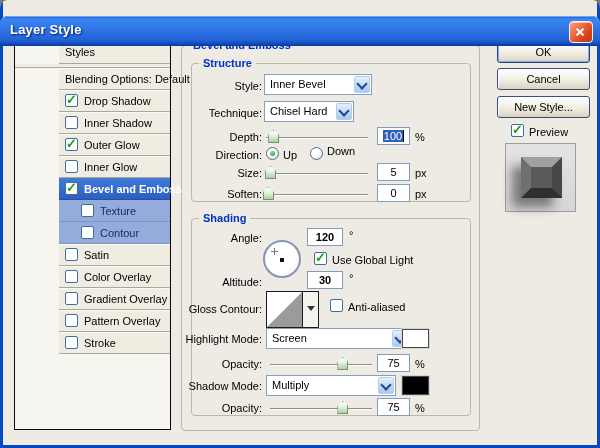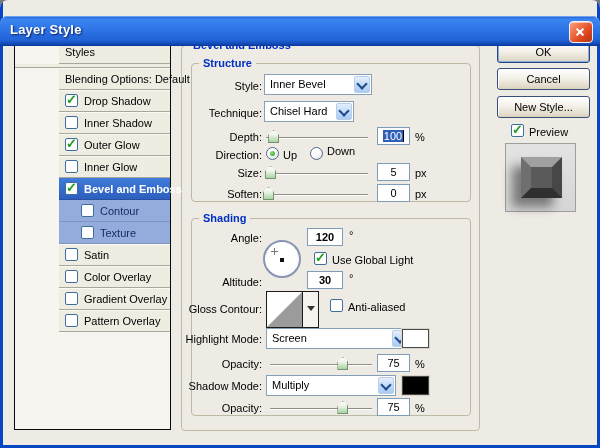--- a/index.html
+++ b/index.html
@@ -189,41 +189,45 @@
     <div class="lrow">
       <span class="cb"></span>
       <span>Inner Glow</span>
     </div>
     <div class="lrow selected">
       <span class="cb checked"></span>
       <span>Bevel and Emboss</span>
     </div>
     <div class="lrow sub">
       <span class="cb"></span>
+      <span>Texture</span>
+    </div>
+    <div class="lrow sub">
+      <span class="cb"></span>
       <span>Contour</span>
     </div>
-    <div class="lrow sub">
-      <span class="cb"></span>
-      <span>Texture</span>
-    </div>
     <div class="lrow">
       <span class="cb"></span>
       <span>Satin</span>
     </div>
     <div class="lrow">
       <span class="cb"></span>
       <span>Color Overlay</span>
     </div>
     <div class="lrow">
       <span class="cb"></span>
       <span>Gradient Overlay</span>
     </div>
     <div class="lrow">
       <span class="cb"></span>
       <span>Pattern Overlay</span>
+    </div>
+    <div class="lrow">
+      <span class="cb"></span>
+      <span>Stroke</span>
     </div>
   </div>
 
   <div class="group" style="left:181px;top:45px;width:299px;height:386px"></div>
   <div class="gtitle" style="left:189px;top:39px">Bevel and Emboss</div>
 
   <div class="group" style="left:191px;top:63px;width:280px;height:139px"></div>
   <div class="gtitle" style="left:199px;top:57px">Structure</div>
 
   <div class="group" style="left:191px;top:218px;width:280px;height:198px"></div>

